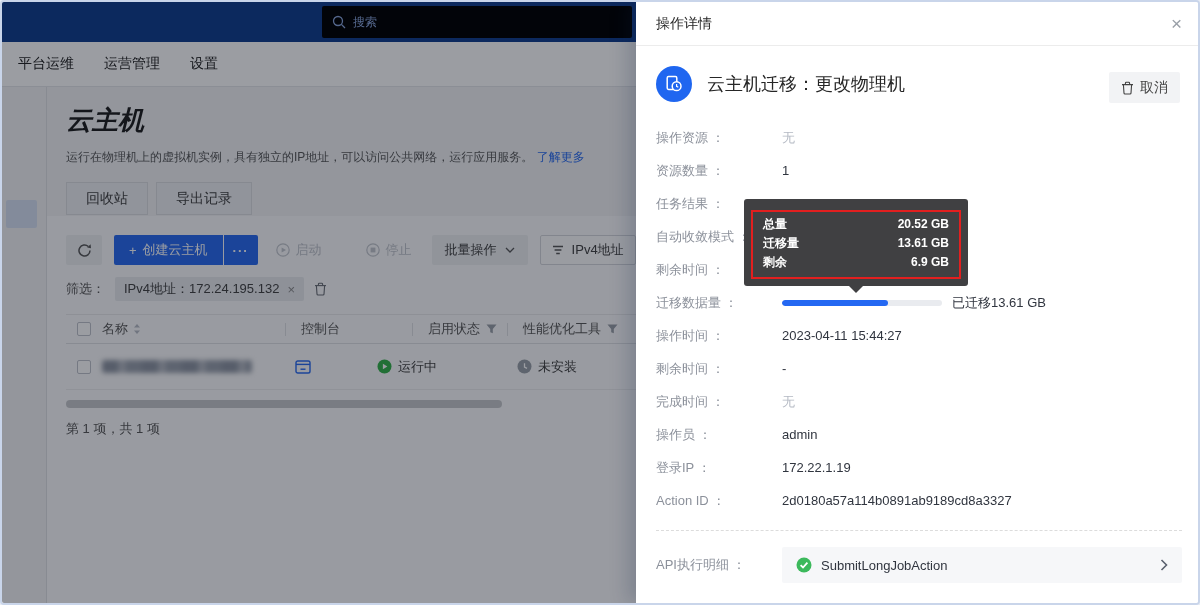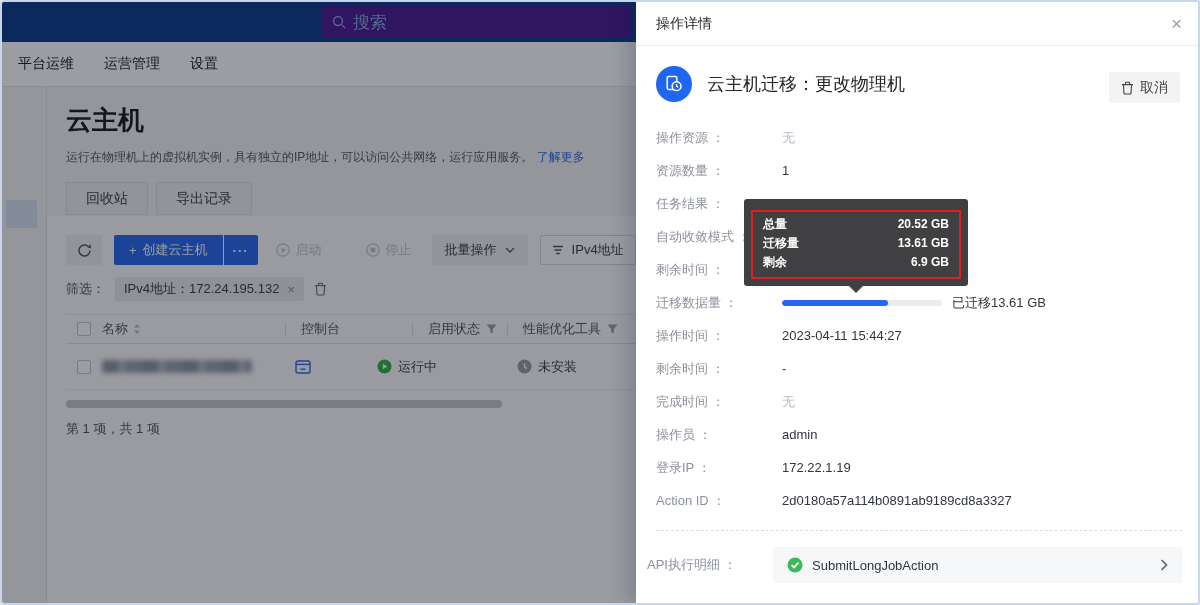--- a/index.html
+++ b/index.html
@@ -3,31 +3,31 @@
 <meta charset="utf-8">
 <style>
   * { margin:0; padding:0; box-sizing:border-box; }
   body { font-family:"Liberation Sans","DejaVu Sans",sans-serif; background:#e8edf5; }
   .screen { position:relative; width:1200px; height:605px; background:#fff;
             border:2px solid #c9d5ea; border-radius:4px; overflow:hidden; }
 
   
   .left { position:absolute; left:0; top:0; width:634px; height:100%; overflow:hidden; background:#f6f7f9; }
   .topbar { position:relative; height:40px; background:#123f8e; }
-  .searchbox { position:absolute; left:320px; top:4px; width:310px; height:32px; background:#4c1d95;
+  .searchbox { position:absolute; left:320px; top:4px; width:310px; height:32px; background:#000000;
                border-radius:2px; display:flex; align-items:center; gap:7px; padding:0 10px;
-               color:#8aa6dc; font-size:17px; }
+               color:#8aa6dc; font-size:12px; }
   .menubar { height:45px; background:#fff; border-bottom:1px solid #e4e6ea; display:flex;
              align-items:center; gap:30px; padding-left:16px; font-size:14px; color:#262626; }
   .menubar span { cursor:pointer; }
   .workspace { position:relative; height:518px; background:#f3f4f6; }
   .leftrail { position:absolute; left:0; top:0; bottom:0; width:45px; background:#f3f4f6; border-right:1px solid #dfe1e5; }
   .rail-tile { position:absolute; left:4px; top:113px; width:31px; height:28px; background:#d8e2f4; border-radius:2px; }
   .page-head { position:absolute; left:64px; top:16px; right:0; }
-  .page-title { font-size:26px; font-weight:700; color:#1f1f1f; }
+  .page-title { font-size:26px; font-weight:700; color:#1f1f1f;font-style:italic; }
   .page-desc { margin-top:11px; font-size:12px; color:#595959; }
   .page-desc a { color:#2b6cf0; text-decoration:none; }
   .tabs { display:flex; gap:8px; margin-top:16px; height:33px; }
   .tab { display:flex; align-items:center; padding:0 19px; font-size:14px; color:#434343;
          background:#eef0f3; border:1px solid #dcdee2; cursor:pointer; }
   .tab.active { background:#fcfcfd; border-top:2px solid #2b6cf0; border-bottom:none; font-weight:700; color:#262626; }
   .card { position:absolute; left:45px; top:129px; right:0; bottom:0; background:#fcfcfd; padding:19px 0 0 19px; }
   .toolbar { display:flex; align-items:center; height:30px; }
   .btn { height:30px; display:flex; align-items:center; justify-content:center; border-radius:2px;
          font-size:13px; cursor:pointer; }
@@ -79,21 +79,21 @@
   .progress-wrap { display:flex; align-items:center; }
   .progress-track { width:160px; height:6px; background:#e9ebef; border-radius:3px; margin-right:10px; overflow:hidden; }
   .progress-fill { display:block; height:100%; background:#2468f2; border-radius:3px; }
   .tooltip { position:absolute; left:108px; top:197px; width:224px; background:#404042; border-radius:3px;
              padding:11px 7px 7px; z-index:30; }
   .tooltip-inner { border:2px solid #e21f1f; padding:3px 10px 5px; }
   .tt-row { display:flex; justify-content:space-between; line-height:19px; font-size:12px; font-weight:700; color:#fff; }
   .tooltip:after { content:""; position:absolute; left:50%; bottom:-7px; margin-left:-7px;
                    border:7px solid transparent; border-top:7px solid #404042; border-bottom:0; }
   .panel-divider { position:absolute; left:20px; right:20px; top:528px; border-top:1px dashed #dcdcdc; }
-  .api-row { position:absolute; left:11px; right:20px; top:545px; display:flex; font-size:13px; }
+  .api-row { position:absolute; left:20px; right:20px; top:545px; display:flex; font-size:13px; }
   .api-label { width:126px; flex-shrink:0; color:#8c919b; line-height:36px; }
   .api-box { flex:1; height:36px; background:#f6f7f9; border-radius:2px; display:flex; align-items:center;
              gap:9px; padding:0 14px; color:#30353f; cursor:pointer; }
   .api-chevron { margin-left:auto; display:flex; align-items:center; }
   svg { display:block; }
 </style>
 </head>
 <body>
 
 <div class="screen">

